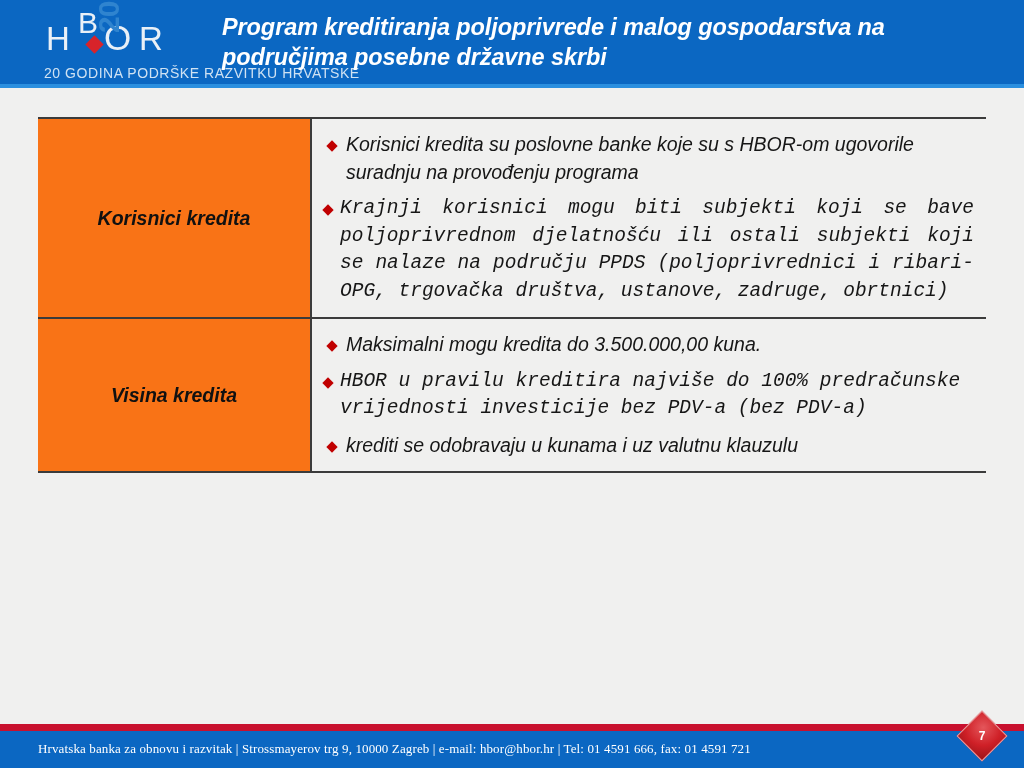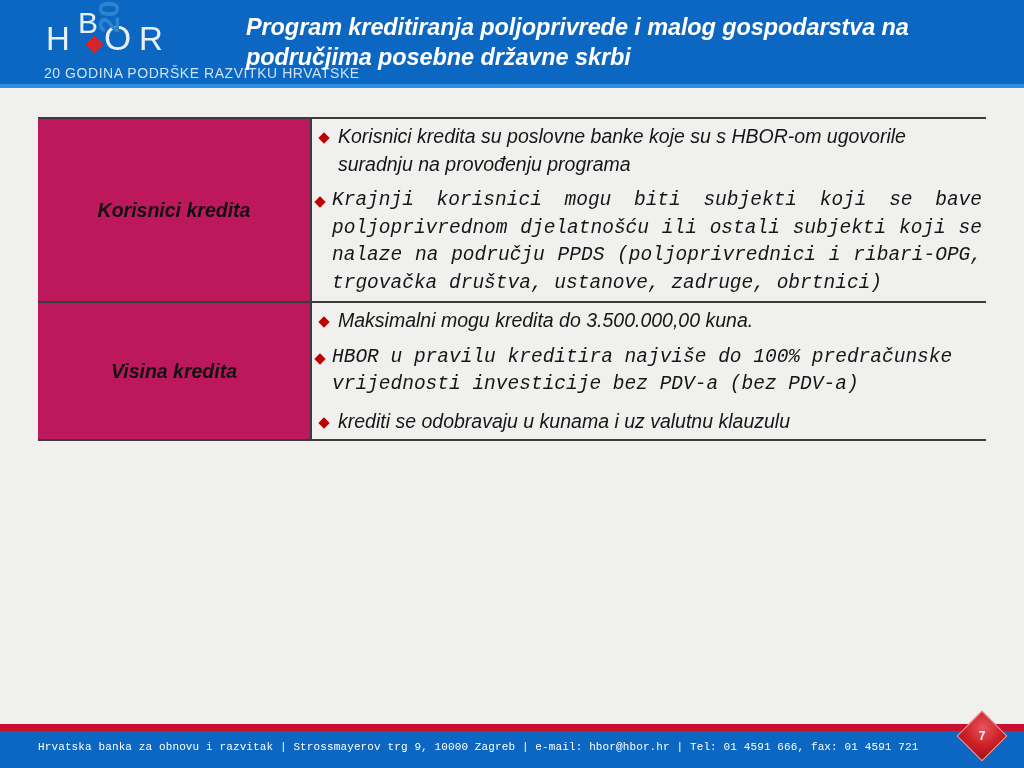--- a/index.html
+++ b/index.html
@@ -79,46 +79,45 @@
     left: 222px;
     top: 12px;
     width: 770px;
     color: #ffffff;
     font-style: italic;
     font-weight: bold;
     font-size: 23.5px;
     line-height: 30px;
     font-family: "Liberation Sans", sans-serif;
     letter-spacing: -0.1px;
-    margin-left: 24px;
   }
 
   
   .table-wrap {
     position: absolute;
     left: 38px;
     top: 117px;
     width: 948px;
   }
   table.spec {
     border-collapse: collapse;
     width: 948px;
     table-layout: fixed;
   }
   table.spec tr > td {
     vertical-align: middle;
     border-top: 2.5px solid #3b3b3b;
-    padding: 4px;
+    padding: 12px;
   }
   table.spec tr:last-child > td {
     border-bottom: 2.5px solid #3b3b3b;
   }
   td.label-cell {
     width: 273px;
-    background: #be185d;
+    background: #f97316;
     border-right: 2.5px solid #3b3b3b;
     text-align: center;
     font-style: italic;
     font-weight: bold;
     font-size: 19.5px;
     color: #111111;
     padding: 6px 10px;
     box-sizing: border-box;
   }
   td.content-cell {
@@ -169,25 +168,25 @@
     left: 0;
     top: 731px;
     width: 1024px;
     height: 37px;
     background: #0b67c2;
   }
   .footer-text {
     position: absolute;
     left: 38px;
     top: 741px;
-    font-size: 11px;
+    font-size: 13px;
     color: #ffffff;
     letter-spacing: 0.12px;
     white-space: nowrap;
-    font-family: Liberation Mono, monospace;
+    font-family: Liberation Serif, serif;
   }
   .page-badge {
     position: absolute;
     left: 958px;
     top: 712px;
     width: 48px;
     height: 48px;
   }
   .page-badge .diamond {
     position: absolute;

